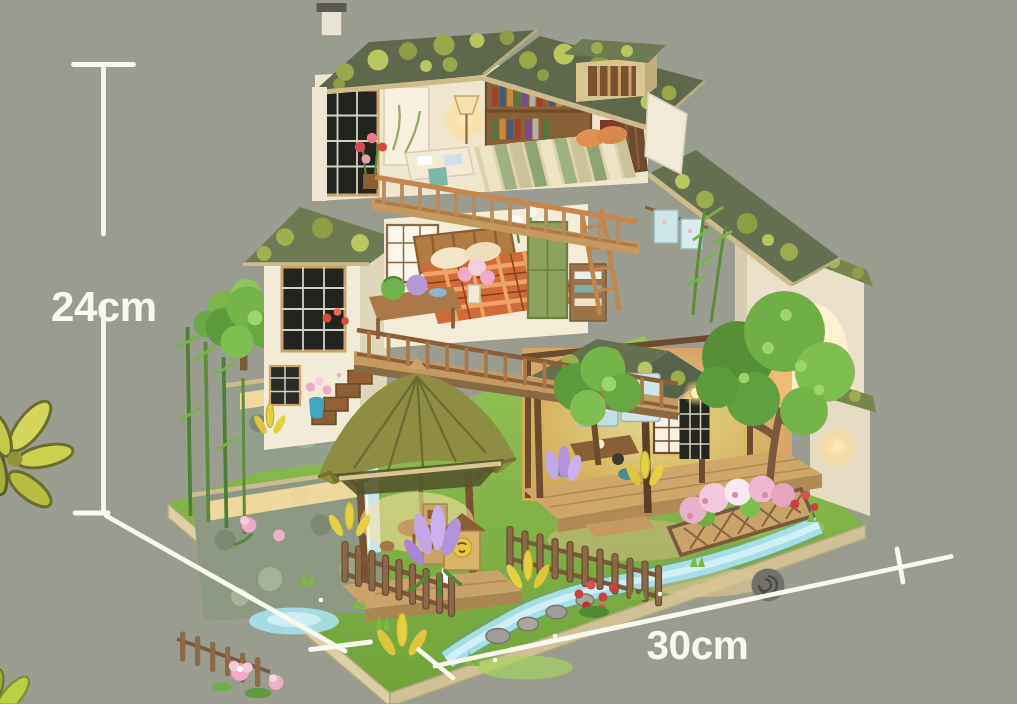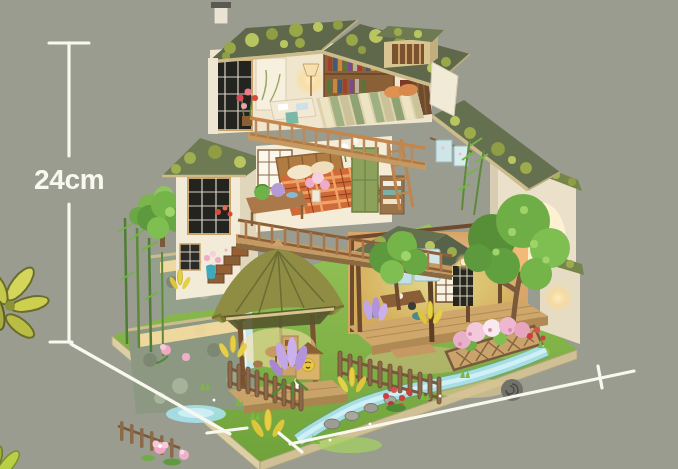--- a/index.html
+++ b/index.html
@@ -4,21 +4,21 @@
 <style>
   html,body{margin:0;padding:0;background:#9a9c90;}
   .scene{
     position:relative;width:678px;height:469px;overflow:hidden;
     background:#9a9c90;font-family:"Liberation Sans",sans-serif;
   }
   .scene svg{position:absolute;left:0;top:0;}
   .dim-label{
     position:absolute;color:#f8f8ef;font-weight:700;
     letter-spacing:-0.3px;line-height:1;white-space:nowrap;
-    text-align:center;user-select:none;
+    text-align:center;user-select:none;margin-top:25px;
   }
   .dim-label.h24{left:34px;top:166px;width:64px;font-size:28px;}
   .dim-label.d235{left:84px;top:366px;width:82px;font-size:27px;}
   .dim-label.w30{left:431px;top:392px;width:66px;font-size:27px;}
 </style>
 </head>
 <body>
 
 <div class="scene">
 <svg width="678" height="469" viewBox="0 0 678 469">
@@ -727,13 +727,14 @@
     </g>
     <g>
       <line x1="290" y1="444" x2="634" y2="371"></line>
       <line x1="279" y1="433" x2="302" y2="452"></line>
       <line x1="598" y1="366" x2="602" y2="388"></line>
     </g>
   </g>
 </svg>
 
 <div class="dim-label h24">24cm</div>
+<div class="dim-label w30">30cm</div>
 </div>
 
 </body></html>

